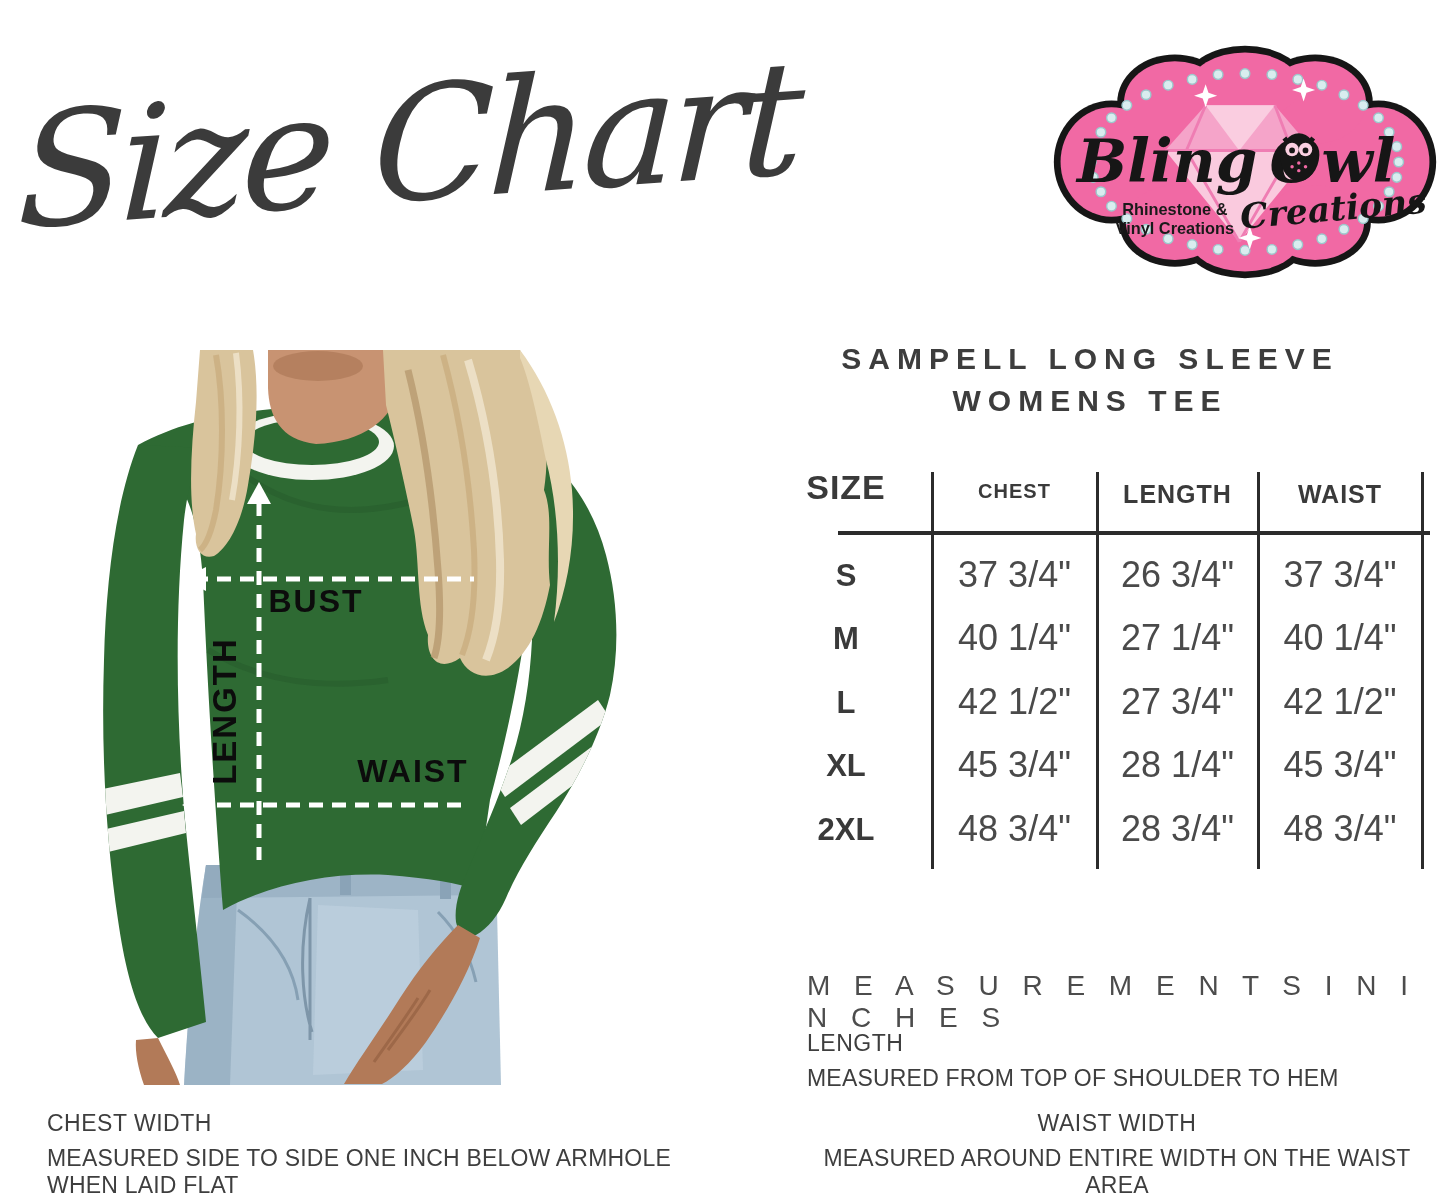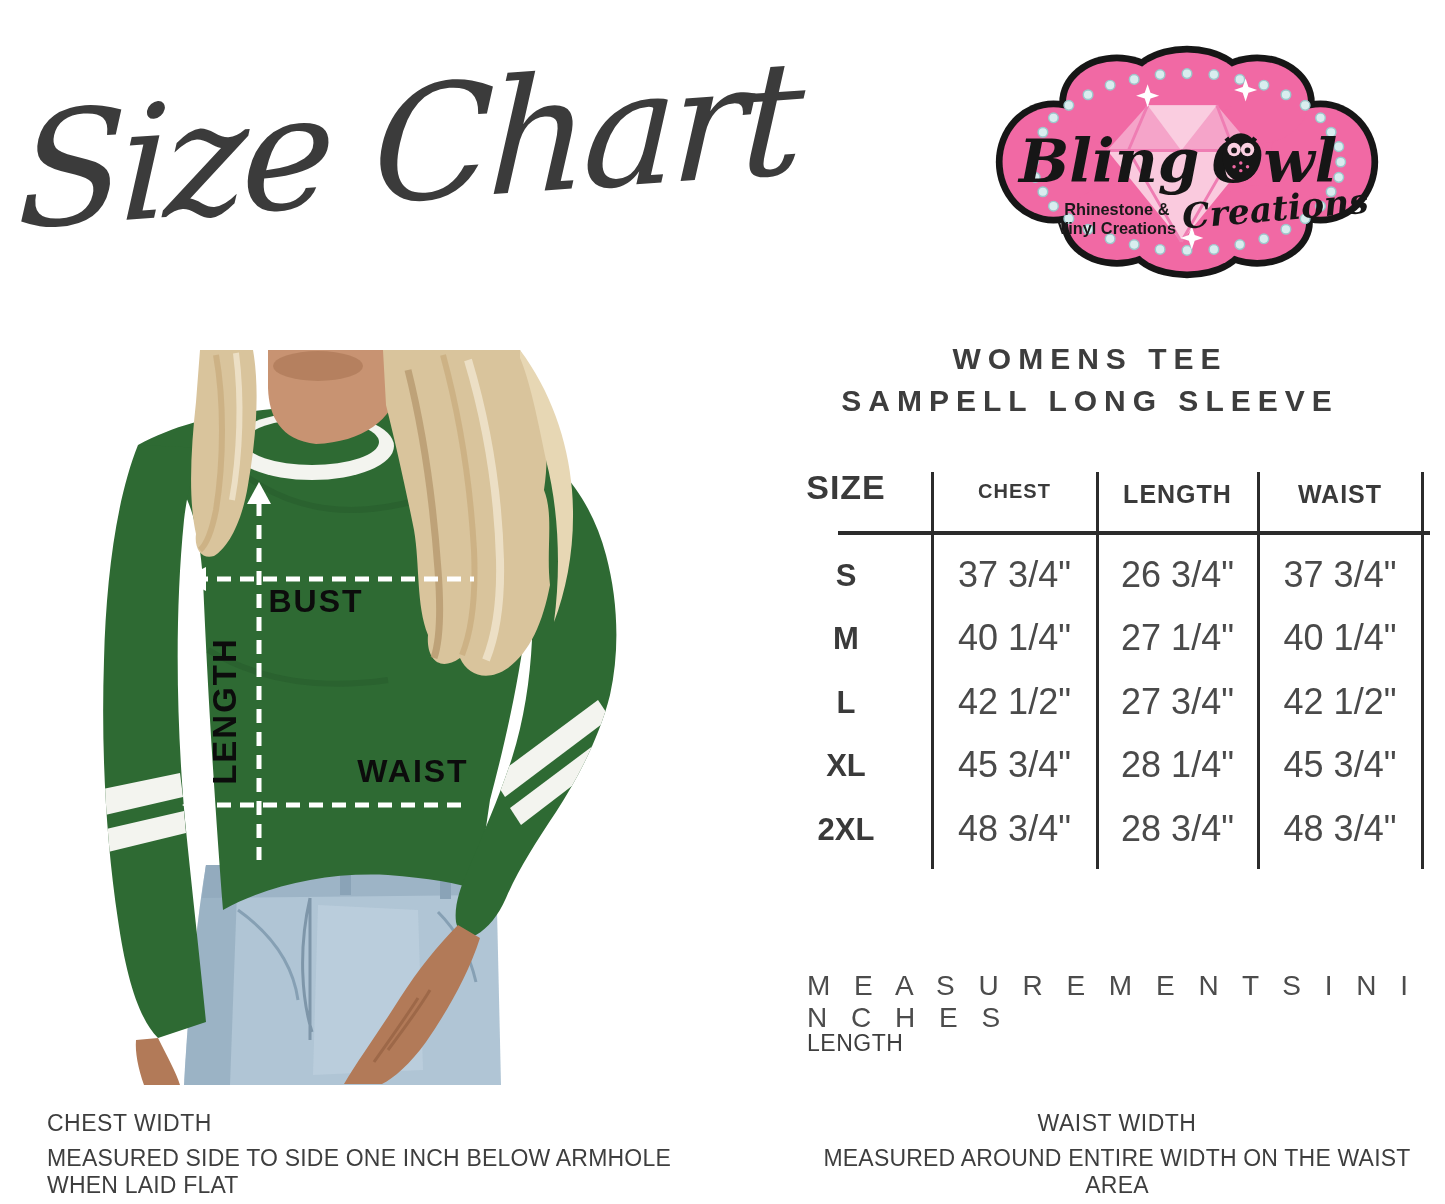--- a/index.html
+++ b/index.html
@@ -42,21 +42,21 @@
 
   #photo{left:88px;top:350px;width:604px;height:735px;}
 </style>
 </head>
 <body>
 
 <div id="title" class="abs">
   <span>Size Chart</span>
 </div>
 
-<div class="abs" style="left:986px;top:40px;width:402px;height:244px;">
+<div class="abs" style="left:1044px;top:40px;width:402px;height:244px;">
 <svg width="402" height="244" viewBox="-10 -10 402 254">
 
   <g fill="#161616">
     <ellipse cx="191" cy="117" rx="156" ry="106"></ellipse>
         <ellipse cx="52" cy="117" rx="60" ry="64"></ellipse>
     <ellipse cx="330" cy="117" rx="60" ry="64"></ellipse>
         <ellipse cx="118" cy="55" rx="60" ry="50"></ellipse>
     <ellipse cx="264" cy="55" rx="60" ry="50"></ellipse>
         <ellipse cx="118" cy="180" rx="58" ry="46"></ellipse>
     <ellipse cx="264" cy="180" rx="58" ry="46"></ellipse>
@@ -143,22 +143,22 @@
     <circle cx="254" cy="122" r="1.8" fill="#f169a4"></circle>
         <circle cx="247" cy="118" r="1.8" fill="#f169a4"></circle>
   </g>
   <text x="284" y="178" text-anchor="middle" font-family="DejaVu Serif, serif" font-style="italic" font-weight="bold" font-size="36" fill="#161616" transform="rotate(-5 284 178)">Creations</text>
   <text x="118" y="172" text-anchor="middle" font-family="Liberation Sans, sans-serif" font-weight="bold" font-size="17" fill="#1a1a1a">Rhinestone &amp;</text>
   <text x="118" y="192" text-anchor="middle" font-family="Liberation Sans, sans-serif" font-weight="bold" font-size="17" fill="#1a1a1a">Vinyl Creations</text>
 </svg>
 </div>
 
 <div id="product-title" class="abs">
+  <div>SAMPELL LONG SLEEVE</div>
   <div>WOMENS TEE</div>
-  <div>SAMPELL LONG SLEEVE</div>
 </div>
 
 <div id="size-table" class="abs">
   <div class="vline" style="left:133px;"></div>
   <div class="vline" style="left:298px;"></div>
   <div class="vline" style="left:459px;"></div>
   <div class="vline" style="left:623px;"></div>
   <div class="hline"></div>
 
   <div class="th size">SIZE</div>
@@ -195,20 +195,21 @@
     <span class="v v2">48 3/4"</span>
     <span class="v v3">28 3/4"</span>
     <span class="v v4">48 3/4"</span>
   </div>
 </div>
 
 <div id="measure-head" class="abs">M E A S U R E M E N T S   I N   I N C H E S</div>
 
 <div id="note-length" class="abs">
   <div class="note-label">LENGTH</div>
+  <div class="note-desc">MEASURED FROM TOP OF SHOULDER TO HEM</div>
 </div>
 <div id="note-waist" class="abs">
   <div class="note-label">WAIST WIDTH</div>
   <div class="note-desc">MEASURED AROUND ENTIRE WIDTH ON THE WAIST AREA</div>
 </div>
 <div id="note-chest" class="abs">
   <div class="note-label">CHEST WIDTH</div>
   <div class="note-desc">MEASURED SIDE TO SIDE ONE INCH BELOW ARMHOLE WHEN LAID FLAT</div>
 </div>
 

